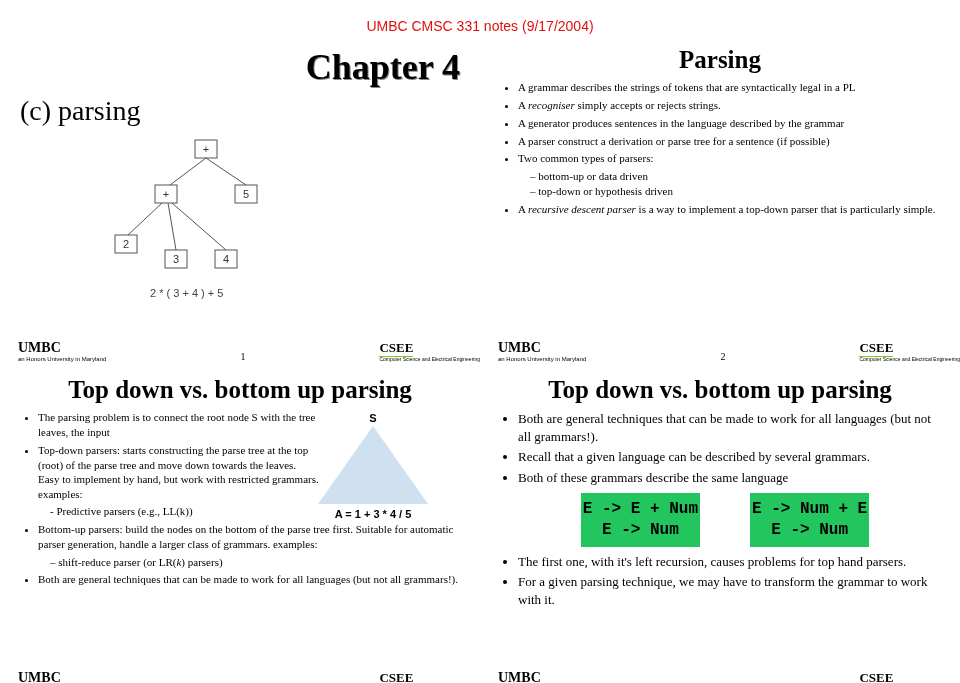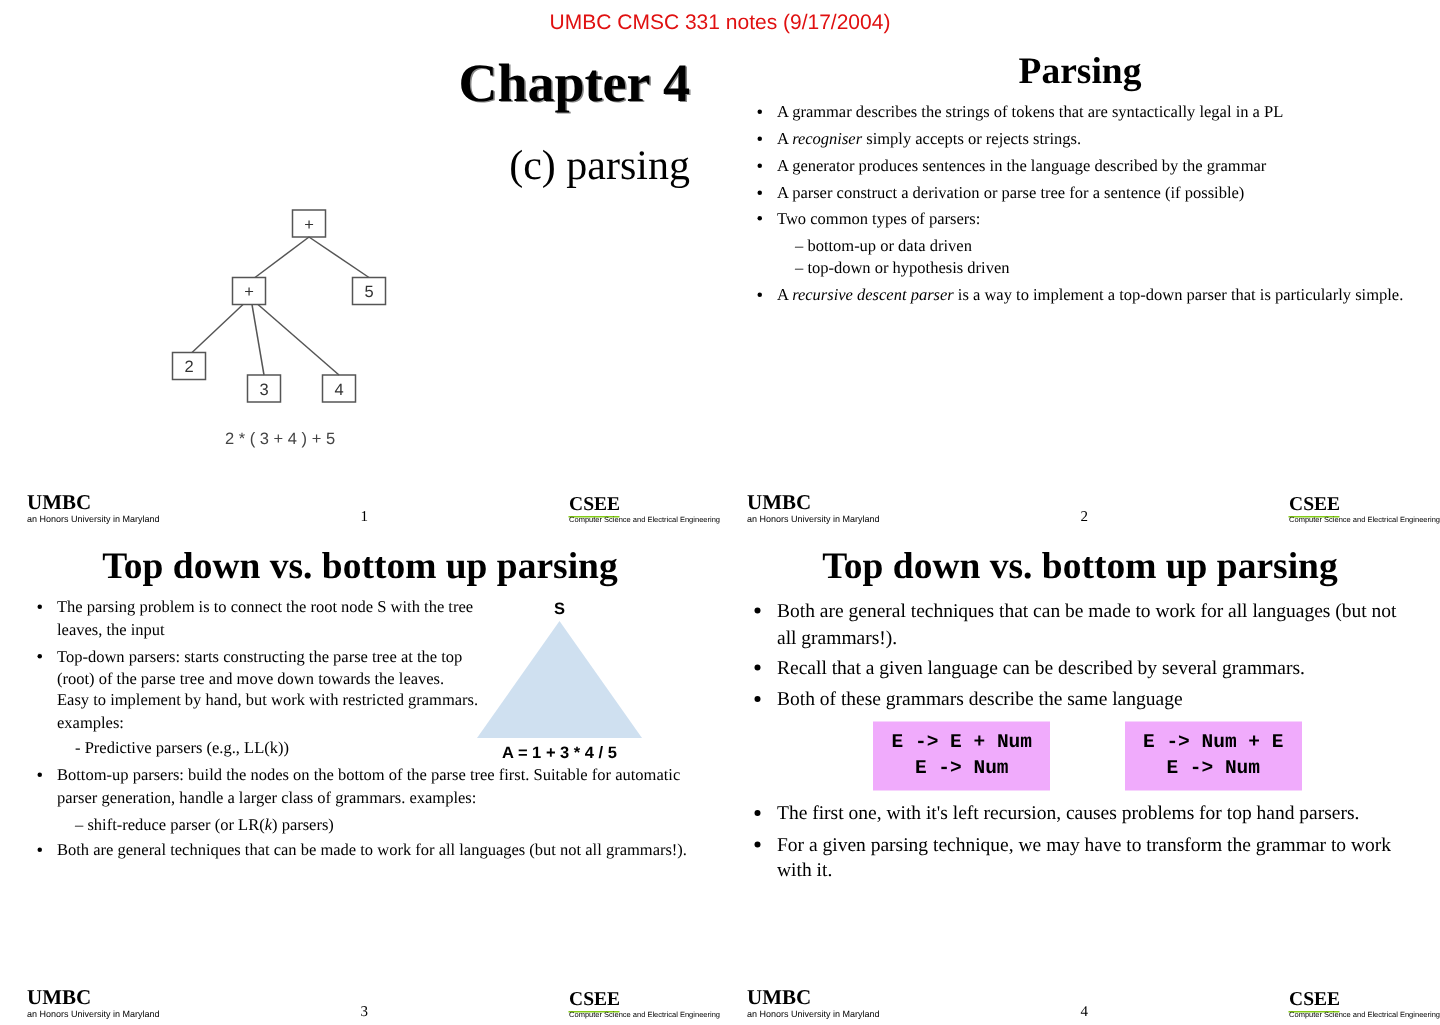--- a/index.html
+++ b/index.html
@@ -9,21 +9,21 @@
     font-family: "Times New Roman", Times, serif;
     color: #000;
     width: 960px;
     height: 683px;
     overflow: hidden;
   }
   .page-header {
     text-align: center;
     font-size: 14px;
     color: #e01010;
-    padding: 6px 0 2px 0;
+    padding: 18px 0 2px 0;
     font-family: Arial, sans-serif;
   }
   .grid {
     display: grid;
     grid-template-columns: 1fr 1fr;
     grid-template-rows: 1fr 1fr;
     height: 660px;
   }
   .slide {
     position: relative;
@@ -38,22 +38,21 @@
   }
   .slide1 .big-title {
     font-size: 36px;
     font-weight: bold;
     text-shadow: 1px 1px 0 #888;
     margin: 0;
     text-align: right;
   }
   .slide1 .sub-title {
     font-size: 28px;
-    margin-top: 19px;
-    text-align: right;
+    margin-top: 7px;
   }
   ul.bullets {
     margin: 2px 0 0 0;
     padding-left: 18px;
     font-size: 11px;
     line-height: 1.35;
   }
   ul.bullets > li {
     margin-bottom: 3px;
   }
@@ -137,25 +136,25 @@
   }
   .triangle {
     width: 0; height: 0;
     border-left: 55px solid transparent;
     border-right: 55px solid transparent;
     border-bottom: 78px solid #cfe0f0;
     margin: 2px auto 4px auto;
   }
   .grammar-box {
     display: inline-block;
-    background: #f0abfc;
-    padding: 6px 12px;
+    background: #22c55e;
+    padding: 6px 2px;
     font-family: "Courier New", monospace;
     font-weight: bold;
-    font-size: 13px;
+    font-size: 16px;
     margin: 4px 18px 4px 28px;
     line-height: 1.3;
     vertical-align: top;
   }
   .slide2 .slide-title, .slide4 .slide-title, .slide3 .slide-title {
     text-align: center;
   }
 </style>
 </head>
 <body>

